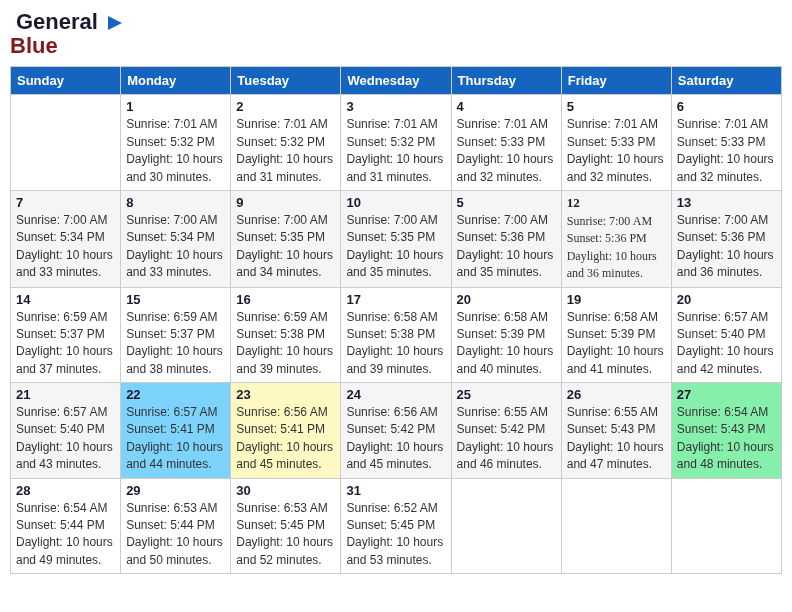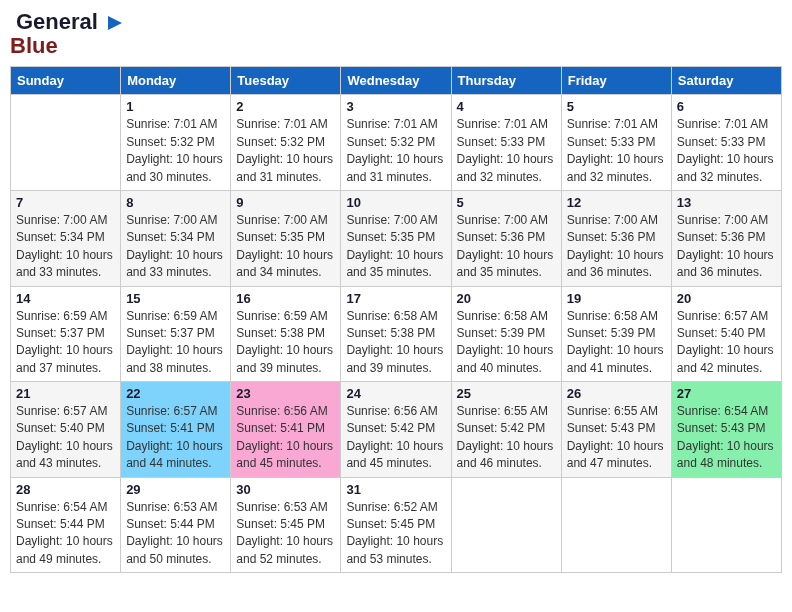--- a/index.html
+++ b/index.html
@@ -191,21 +191,21 @@
 Daylight: 10 hours
 and 35 minutes.</div>
         </td>
         <td style="background: rgb(245, 245, 245);">
           <span class="day-num">5</span>
           <div class="day-info" style="white-space: pre-line;">Sunrise: 7:00 AM
 Sunset: 5:36 PM
 Daylight: 10 hours
 and 35 minutes.</div>
         </td>
-        <td style="background: rgb(245, 245, 245);">
+        <td style="background: rgb(245, 245, 245); font-family: Liberation Serif, serif;">
           <span class="day-num">12</span>
           <div class="day-info" style="white-space: pre-line;">Sunrise: 7:00 AM
 Sunset: 5:36 PM
 Daylight: 10 hours
 and 36 minutes.</div>
         </td>
         <td style="background: rgb(245, 245, 245);">
           <span class="day-num">13</span>
           <div class="day-info" style="white-space: pre-line;">Sunrise: 7:00 AM
 Sunset: 5:36 PM
@@ -272,21 +272,21 @@
 Daylight: 10 hours
 and 43 minutes.</div>
         </td>
         <td style="background: #7dd3fc;">
           <span class="day-num">22</span>
           <div class="day-info" style="white-space: pre-line;">Sunrise: 6:57 AM
 Sunset: 5:41 PM
 Daylight: 10 hours
 and 44 minutes.</div>
         </td>
-        <td style="background: #f9a8d4;">
+        <td style="background: #fef9c3;">
           <span class="day-num">23</span>
           <div class="day-info" style="white-space: pre-line;">Sunrise: 6:56 AM
 Sunset: 5:41 PM
 Daylight: 10 hours
 and 45 minutes.</div>
         </td>
         <td style="background: rgb(245, 245, 245);">
           <span class="day-num">24</span>
           <div class="day-info" style="white-space: pre-line;">Sunrise: 6:56 AM
 Sunset: 5:42 PM

